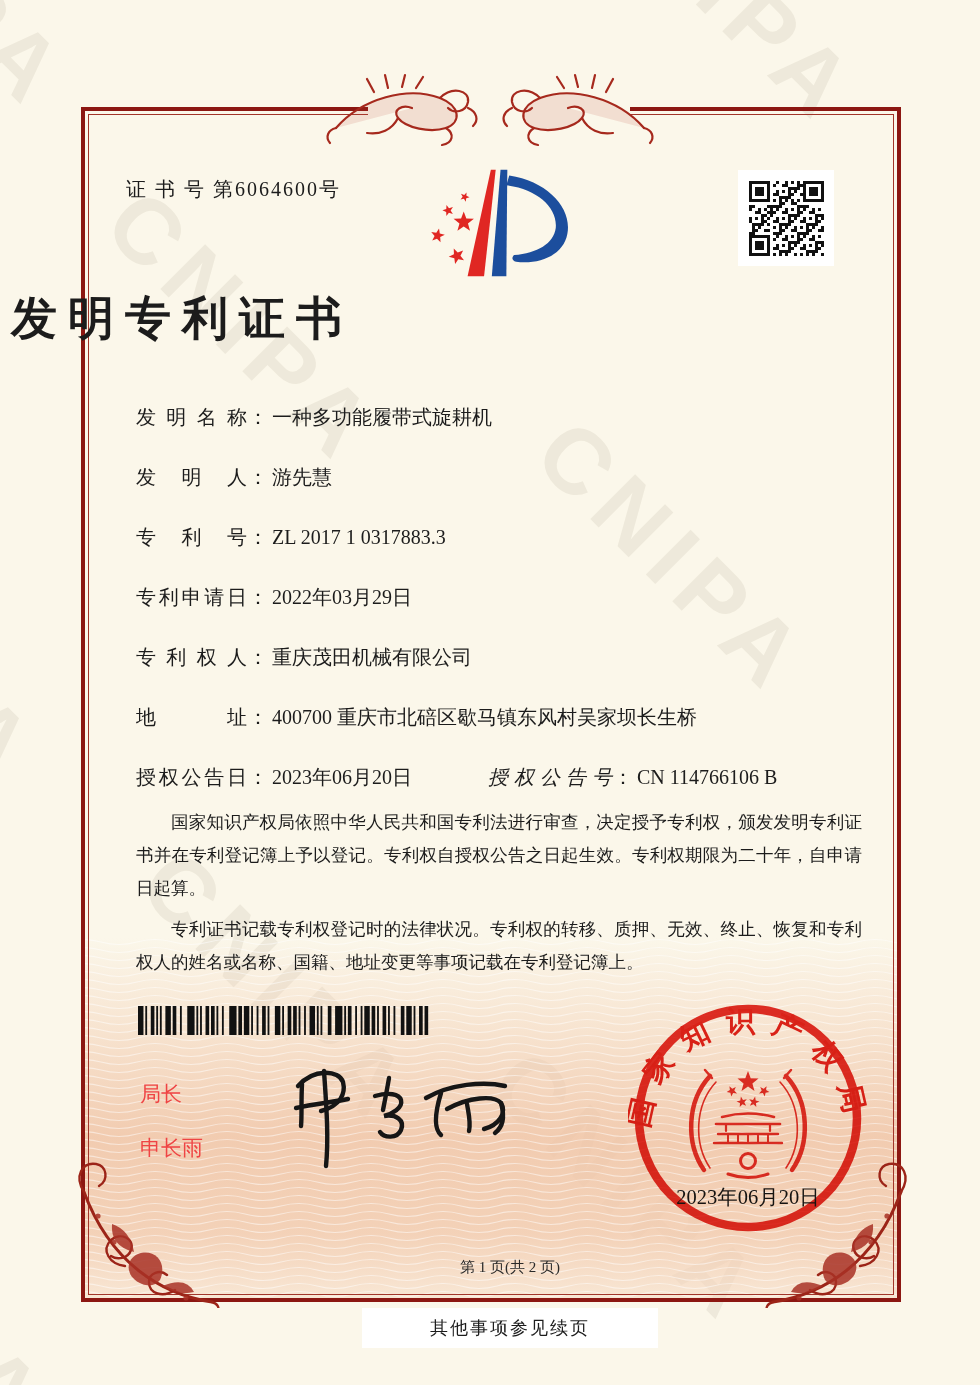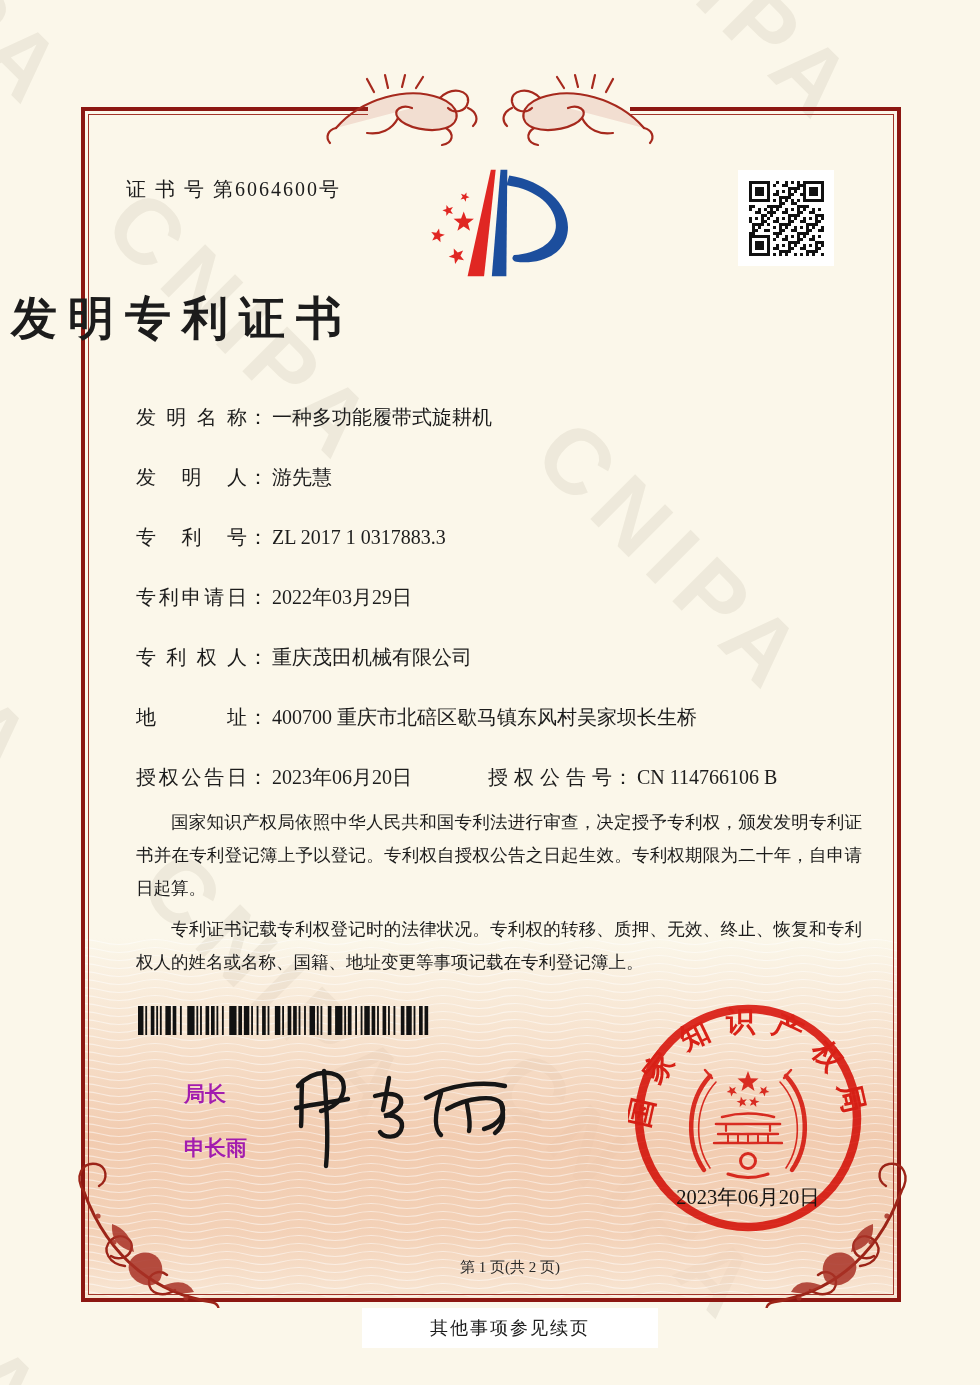--- a/index.html
+++ b/index.html
@@ -34,30 +34,30 @@
   .qrbox{position:absolute;left:738px;top:170px;width:96px;height:96px;background:#fff;
          display:flex;align-items:center;justify-content:center;}
   .title{position:absolute;left:0;top:288px;width:100%;text-align:left;
          font-size:46px;font-weight:700;letter-spacing:11px;text-indent:11px;}
 
   .fields{position:absolute;left:136px;top:404px;width:740px;font-size:20px;}
   .frow{position:relative;height:60px;}
   .flabel{display:inline-block;width:111px;text-align:justify;text-align-last:justify;vertical-align:top;}
   .fcolon{display:inline-block;margin:0 4px 0 1px;}
   .fgroup2{position:absolute;left:352px;top:0;}
-  .fgroup2 .flabel{width:124px;}
+  .fgroup2 .flabel{width:124px;font-style:italic;}
 
   .paras{position:absolute;left:136px;top:806px;width:726px;font-size:17.5px;
          line-height:33px;text-align:justify;}
   .paras p{margin:0 0 8px 0;text-indent:2em;font-family:Liberation Serif, serif;}
 
   #barcode{position:absolute;left:138px;top:1006px;}
   .director{position:absolute;left:140px;top:1080px;
             font-family:"Liberation Sans","DejaVu Sans",sans-serif;
-            font-size:21px;font-weight:700;color:#a21caf;margin-left:44px;}
+            font-size:21px;font-weight:400;color:#ef4444;}
   .director .name{margin-top:26px;}
   #sig{position:absolute;left:288px;top:1056px;}
 
   .sealwrap{position:absolute;left:628px;top:998px;width:240px;height:240px;mix-blend-mode:multiply;}
 
   .pageno{position:absolute;left:0;top:1258px;width:100%;text-align:center;font-size:15px;color:#2a2a2a;margin-left:20px;}
   .note{position:absolute;left:362px;top:1308px;width:296px;height:40px;background:#ffffff;
         text-align:center;line-height:40px;font-size:18px;letter-spacing:2px;}
 </style>
 </head>

